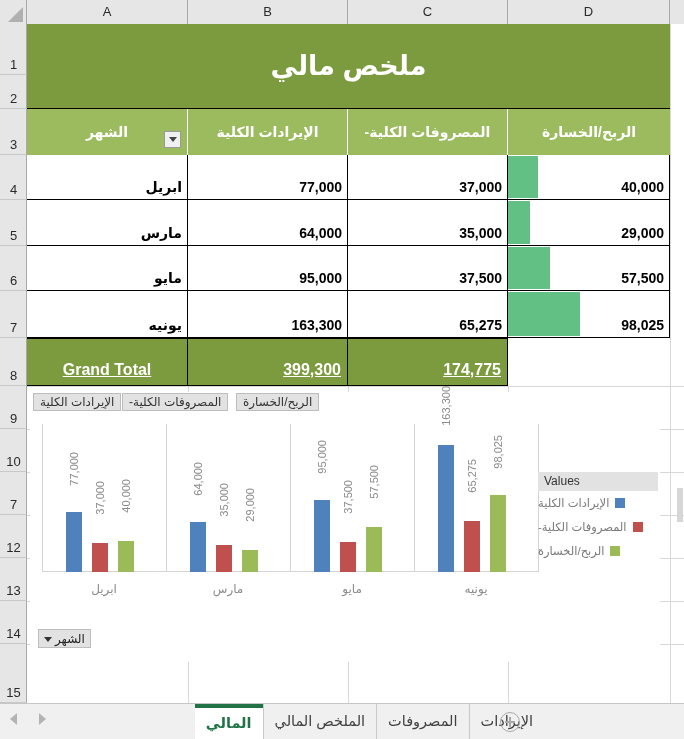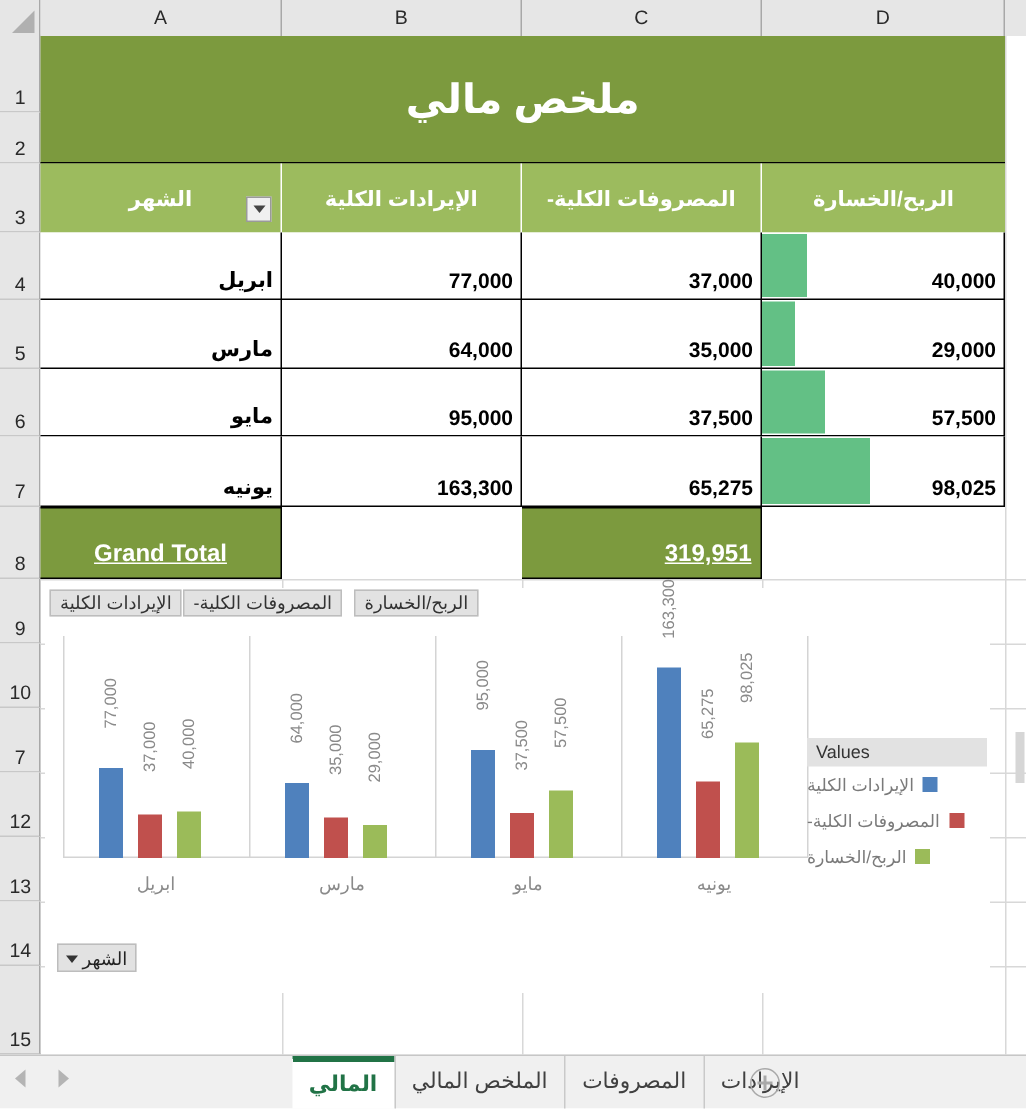--- a/index.html
+++ b/index.html
@@ -81,21 +81,21 @@
               direction: rtl; text-align: center; white-space: nowrap; }
   .axis-field { position: absolute; background: #E2E2E2; border: 1px solid #bdbdbd;
                 height: 19px; line-height: 18px; font-size: 12px; color: #222;
                 direction: rtl; padding: 0 5px 0 16px; }
   .axis-field .carat { position: absolute; left: 5px; top: 7px; width: 0; height: 0;
                        border-left: 4px solid transparent; border-right: 4px solid transparent;
                        border-top: 5px solid #333; }
 
   .legend-box { position: absolute; }
   .legend-title { background: #E2E2E2; height: 19px; line-height: 18px;
-                  font-size: 12px; color: #333; padding-left: 6px; margin-top: 20px; }
+                  font-size: 12px; color: #333; padding-left: 6px; }
   .legend-item { display: flex; align-items: center; height: 24px; direction: rtl;
                  justify-content: flex-end; }
   .legend-swatch { width: 10px; height: 10px; margin-left: 6px; flex: none; }
   .legend-text { font-size: 11.5px; color: #7a7a7a; direction: rtl; }
 
   
   .gline-v { position: absolute; width: 1px; background: #d8d8d8; }
   .gline-h { position: absolute; height: 1px; background: #d8d8d8; }
 
   
@@ -275,22 +275,25 @@
   <div class="data-cell cell" style="left:508px;top:291px;width:162px;height:47px;">
     <div class="bar-wrap" style="width:100%;">
       <div class="bar-fill" style="width:44.5%;"></div>
     </div>
     <div class="txt num" style="position:relative;">98,025</div>
   </div>
 
   <div class="total-cell cell" style="left:27px;top:338px;width:161px;height:48px;">
     <div class="txt" style="text-align:center;">Grand Total</div>
   </div>
+  <div class="total-cell cell" style="left:188px;top:338px;width:160px;height:48px;">
+    <div class="txt num">399,300</div>
+  </div>
   <div class="total-cell cell" style="left:348px;top:338px;width:160px;height:48px;">
-    <div class="txt num">319,951</div>
+    <div class="txt num">174,775</div>
   </div>
 
   <div class="chart-area" style="left:30px;top:392px;width:630px;height:270px;">
 
     <div class="field-btn" style="left:206px;top:1px;">الربح/الخسارة</div>
     <div class="field-btn" style="left:92px;top:1px;">المصروفات الكلية-</div>
     <div class="field-btn" style="left:3px;top:1px;">الإيرادات الكلية</div>
 
     <div class="plot-box" style="left:12px;top:32px;width:496px;height:148px;"></div>
     <div class="tickline" style="left:12px;top:32px;height:148px;"></div>

